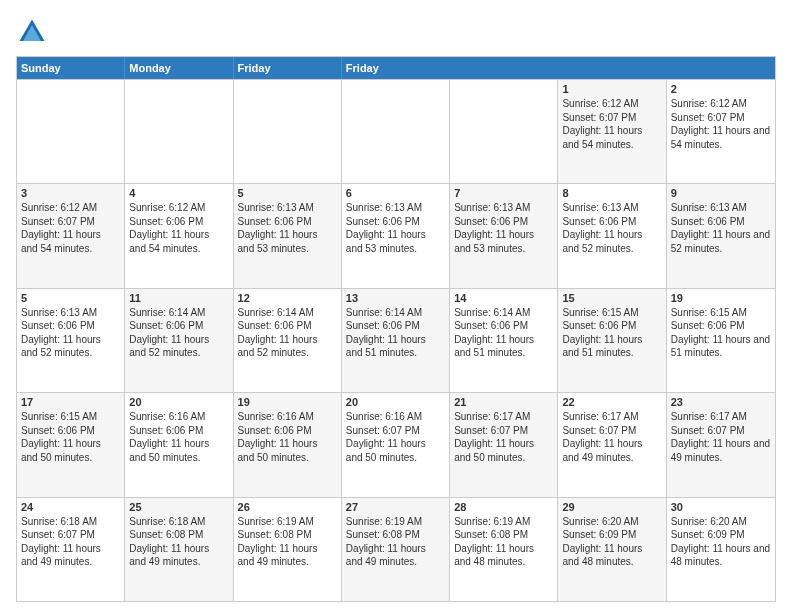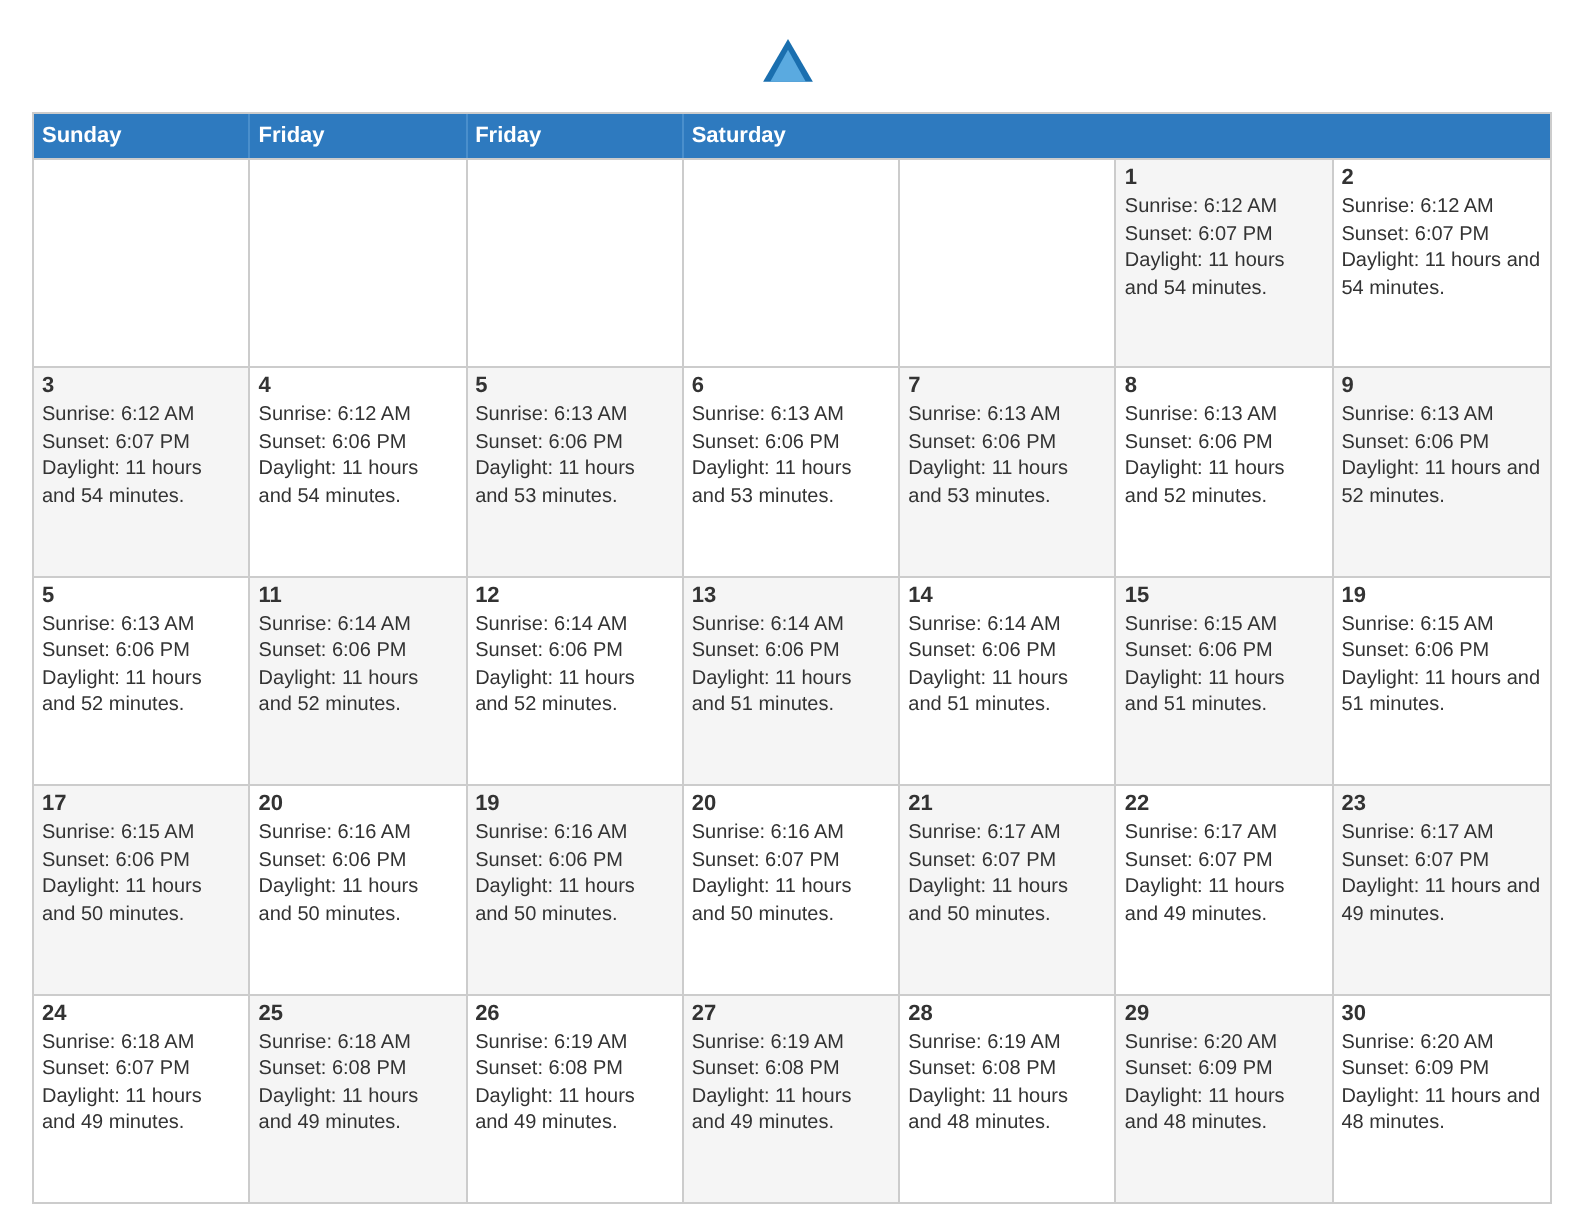--- a/index.html
+++ b/index.html
@@ -9,21 +9,20 @@
       width: 792px;
       height: 612px;
       overflow: hidden;
     }
     .page {
       width: 792px;
       height: 612px;
       padding: 16px 16px 10px 16px;
       display: flex;
       flex-direction: column;
-      align-items: center;
     }
     .header {
       display: flex;
       justify-content: space-between;
       align-items: flex-start;
       margin-bottom: 8px;
     }
     .logo {
       display: flex;
       align-items: center;
@@ -126,23 +125,23 @@
     </div>
     <div class="title-block">
       <div class="title-month"></div>
       <div class="title-location"></div>
     </div>
   </div>
 
   <div class="calendar">
     <div class="cal-header-row">
     <div class="cal-header-cell">Sunday</div>
+        <div class="cal-header-cell">Monday</div>
         <div class="cal-header-cell">Friday</div>
         <div class="cal-header-cell">Friday</div>
-        <div class="cal-header-cell">Saturday</div>
       </div>
     <div class="cal-body">
     <div class="cal-row">
           <div class="cal-cell empty"></div>
           <div class="cal-cell empty"></div>
           <div class="cal-cell empty"></div>
           <div class="cal-cell empty"></div>
           <div class="cal-cell empty"></div>
           <div class="cal-cell shaded">
             <span class="day-number">1</span>

